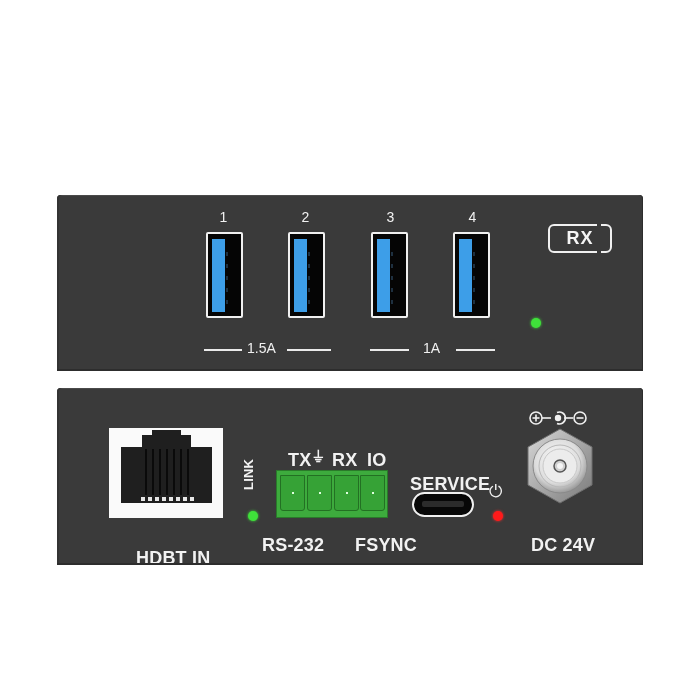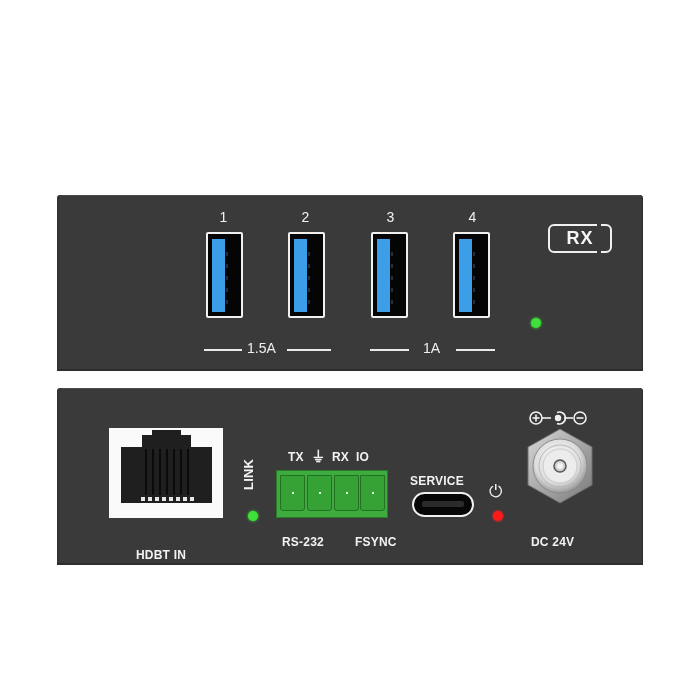--- a/index.html
+++ b/index.html
@@ -12,21 +12,21 @@
       background: #3a3a3a;
       border-radius: 4px 4px 0 0;
       box-shadow: inset 2px 0 0 #333, inset -1px 0 0 #2c2c2c, inset 0 1px 0 #4a4a4a;
     }
     .panel::after {
       content: ""; position: absolute; left: 0; right: 0; bottom: 0; height: 2px; background: #2d2d2d;
     }
     #front { top: 195px; height: 176px; }
     #rear  { top: 388px; height: 177px; }
 
-    .lbl { position: absolute; color: #f2f2f2; font-weight: bold; font-size: 12px; letter-spacing: 0.2px; white-space: nowrap; }
+    .lbl { position: absolute; color: #f2f2f2; font-weight: bold; font-size: 18px; letter-spacing: 0.2px; white-space: nowrap; }
 
     
     .usb { position: absolute; top: 37px; width: 37px; height: 86px; background: #050505; border: 2px solid #f0f0f0; border-radius: 2px; box-sizing: border-box; }
     .usb .tongue { position: absolute; left: 4px; top: 5px; width: 13px; height: 73px; background: #3d9ee8; }
     .usb .pin { position: absolute; left: 18px; width: 2px; height: 4px; background: #1e3040; }
     .usb-num { position: absolute; top: 14px; width: 37px; text-align: center; color: #f2f2f2; font-size: 14px; }
 
     .amp-line { position: absolute; height: 2px; background: #eaeaea; top: 154px; }
     .amp { position: absolute; top: 145px; color: #f0f0f0; font-size: 14px; }
 
@@ -140,37 +140,37 @@
       <div class="contact" style="left:81px"></div>
   </div>
   <div class="lbl" style="left:79px; top:160px">HDBT IN</div>
 
   <div class="lbl" style="left:184px; top:102px; transform: rotate(-90deg); transform-origin: left top; font-size:13px">LINK</div>
   <div class="led green" style="left:191px; top:123px"></div>
 
   <div class="lbl" style="left:231px; top:62px">TX</div>
   <div class="lbl" style="left:256px; top:60px; font-size:15px">⏚</div>
   <div class="lbl" style="left:275px; top:62px">RX</div>
-  <div class="lbl" style="left:299px; top:62px">IO</div>
+  <div class="lbl" style="left:310px; top:62px">IO</div>
 
   <div class="term">
     <div class="cell" style="left:3px">
         <div class="screw"></div>
       </div>
     <div class="cell" style="left:30px">
         <div class="screw"></div>
       </div>
     <div class="cell" style="left:57px">
         <div class="screw"></div>
       </div>
     <div class="cell" style="left:83px">
         <div class="screw"></div>
       </div>
   </div>
-  <div class="lbl" style="left:225px; top:147px">RS-232</div>
+  <div class="lbl" style="left:205px; top:147px">RS-232</div>
   <div class="lbl" style="left:298px; top:147px">FSYNC</div>
 
   <div class="lbl" style="left:353px; top:86px">SERVICE</div>
   <div class="usbc">
       <div class="inner"></div>
     </div>
 
   <div class="lbl" style="left:432px; top:94px; font-size:17px; font-weight:normal">⏻</div>
   <div class="led red" style="left:436px; top:123px"></div>
 

